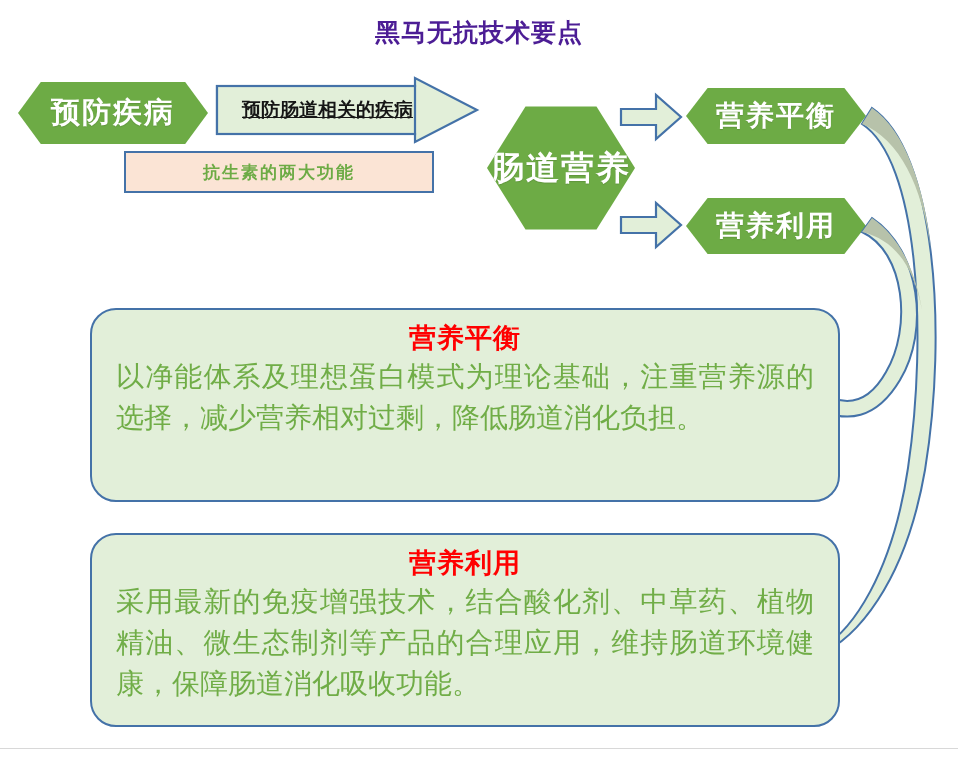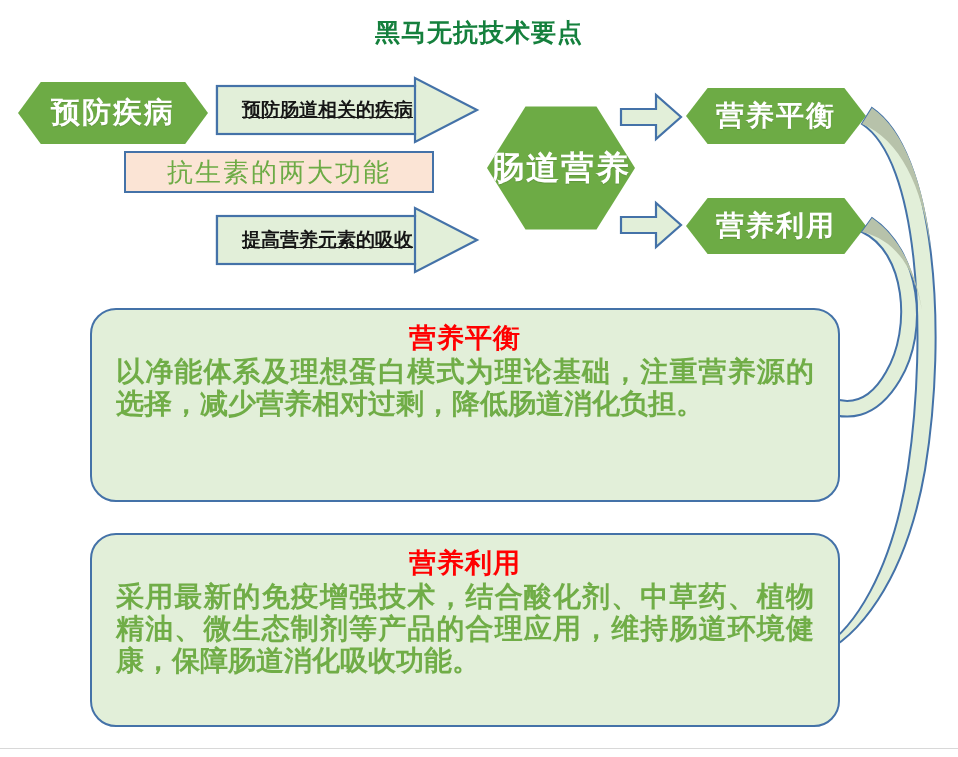--- a/index.html
+++ b/index.html
@@ -20,21 +20,21 @@
 
   
   .title {
     position: absolute;
     left: 0;
     top: 16px;
     width: 958px;
     text-align: center;
     font-size: 25px;
     font-weight: bold;
-    color: #15803d;
+    color: #4c1d95;
     letter-spacing: 1px;
     line-height: 34px;
     white-space: nowrap;
   }
 
   
   .hex {
     position: absolute;
     background: #6DAB45;
     color: #ffffff;
@@ -106,22 +106,22 @@
     left: 124px;
     top: 151px;
     width: 310px;
     height: 42px;
     background: #FBE4D5;
     border: 2px solid #4472A8;
     box-sizing: border-box;
     display: flex;
     align-items: center;
     justify-content: center;
-    font-size: 26px;
-    font-weight: normal;
+    font-size: 17px;
+    font-weight: bold;
     color: #6DAB45;
     letter-spacing: 2px;
     white-space: nowrap;
   }
 
   
   .block-arrow {
     position: absolute;
     width: 66px;
     height: 50px;
@@ -142,23 +142,23 @@
   .info-heading {
     text-align: center;
     font-size: 27px;
     font-weight: bold;
     color: #FF0000;
     line-height: 36px;
     letter-spacing: 1px;
   }
   .info-body {
     font-size: 28px;
-    font-weight: bold;
+    font-weight: normal;
     color: #70AD47;
-    line-height: 32px;
+    line-height: 41px;
     letter-spacing: 0px;
     text-align: justify;
     text-justify: inter-ideograph;
   }
   #info-box-1 { top: 308px; height: 194px; }
   #info-box-2 { top: 533px; height: 194px; }
 
   
   .curve-layer {
     position: absolute;
@@ -195,27 +195,20 @@
       <rect x="2" y="10" width="198" height="48" fill="#E2EFD9" stroke="#4472A8" stroke-width="2.2"></rect>
     </svg>
     <div class="al-text">预防肠道相关的疾病</div>
   </div>
 
   <div class="pink-box">
     <span>抗生素的两大功能</span>
   </div>
 
 
-  <div class="arrow-label" style="left:215px; top:206px;">
-    <svg viewBox="0 0 265 68" preserveAspectRatio="none">
-      <polygon points="2,10 200,10 200,2 262,34 200,66 200,58 2,58" fill="#E2EFD9" stroke="#4472A8" stroke-width="2.2"></polygon>
-      <rect x="2" y="10" width="198" height="48" fill="#E2EFD9" stroke="#4472A8" stroke-width="2.2"></rect>
-    </svg>
-    <div class="al-text">提高营养元素的吸收</div>
-  </div>
 
   <div class="hex hex-center">
     <span>肠道</span>
     <span>营养</span>
   </div>
 
   <div class="block-arrow" style="left:618px; top:92px;">
     <svg viewBox="0 0 66 50">
       <polygon points="3,17 38,17 38,3 63,25 38,47 38,33 3,33" fill="#E2EFD9" stroke="#4472A8" stroke-width="2.2" stroke-linejoin="miter"></polygon>
     </svg>

